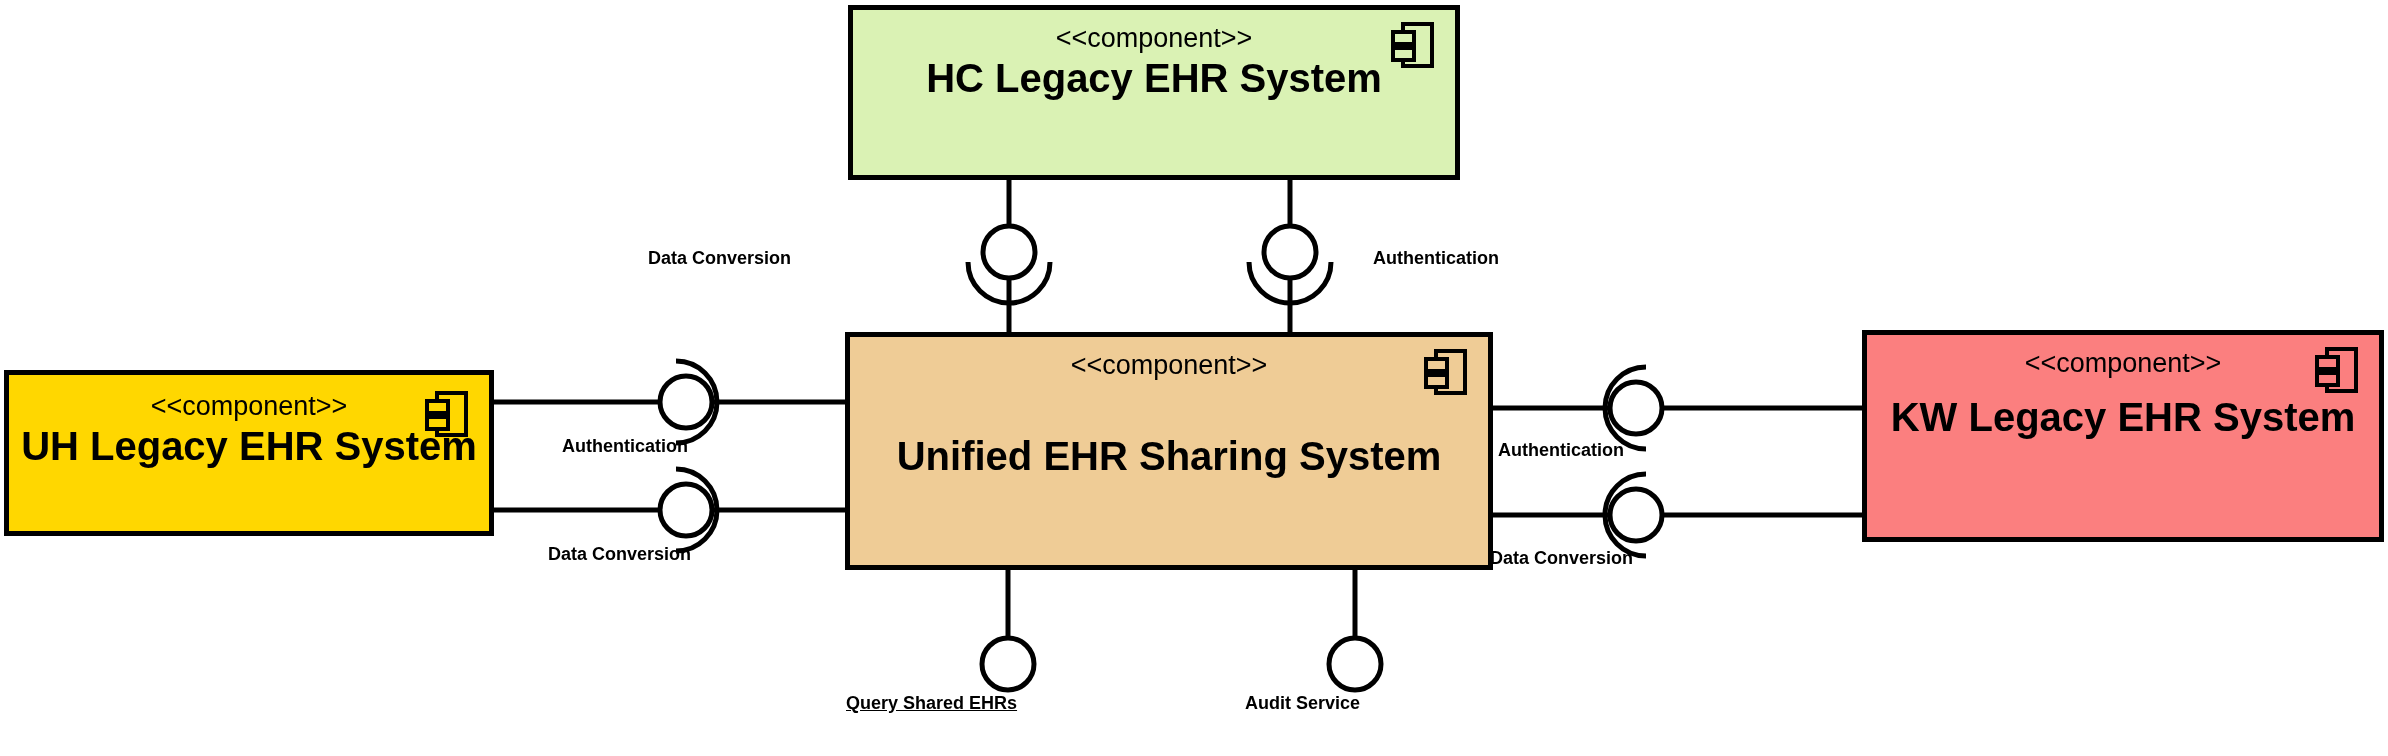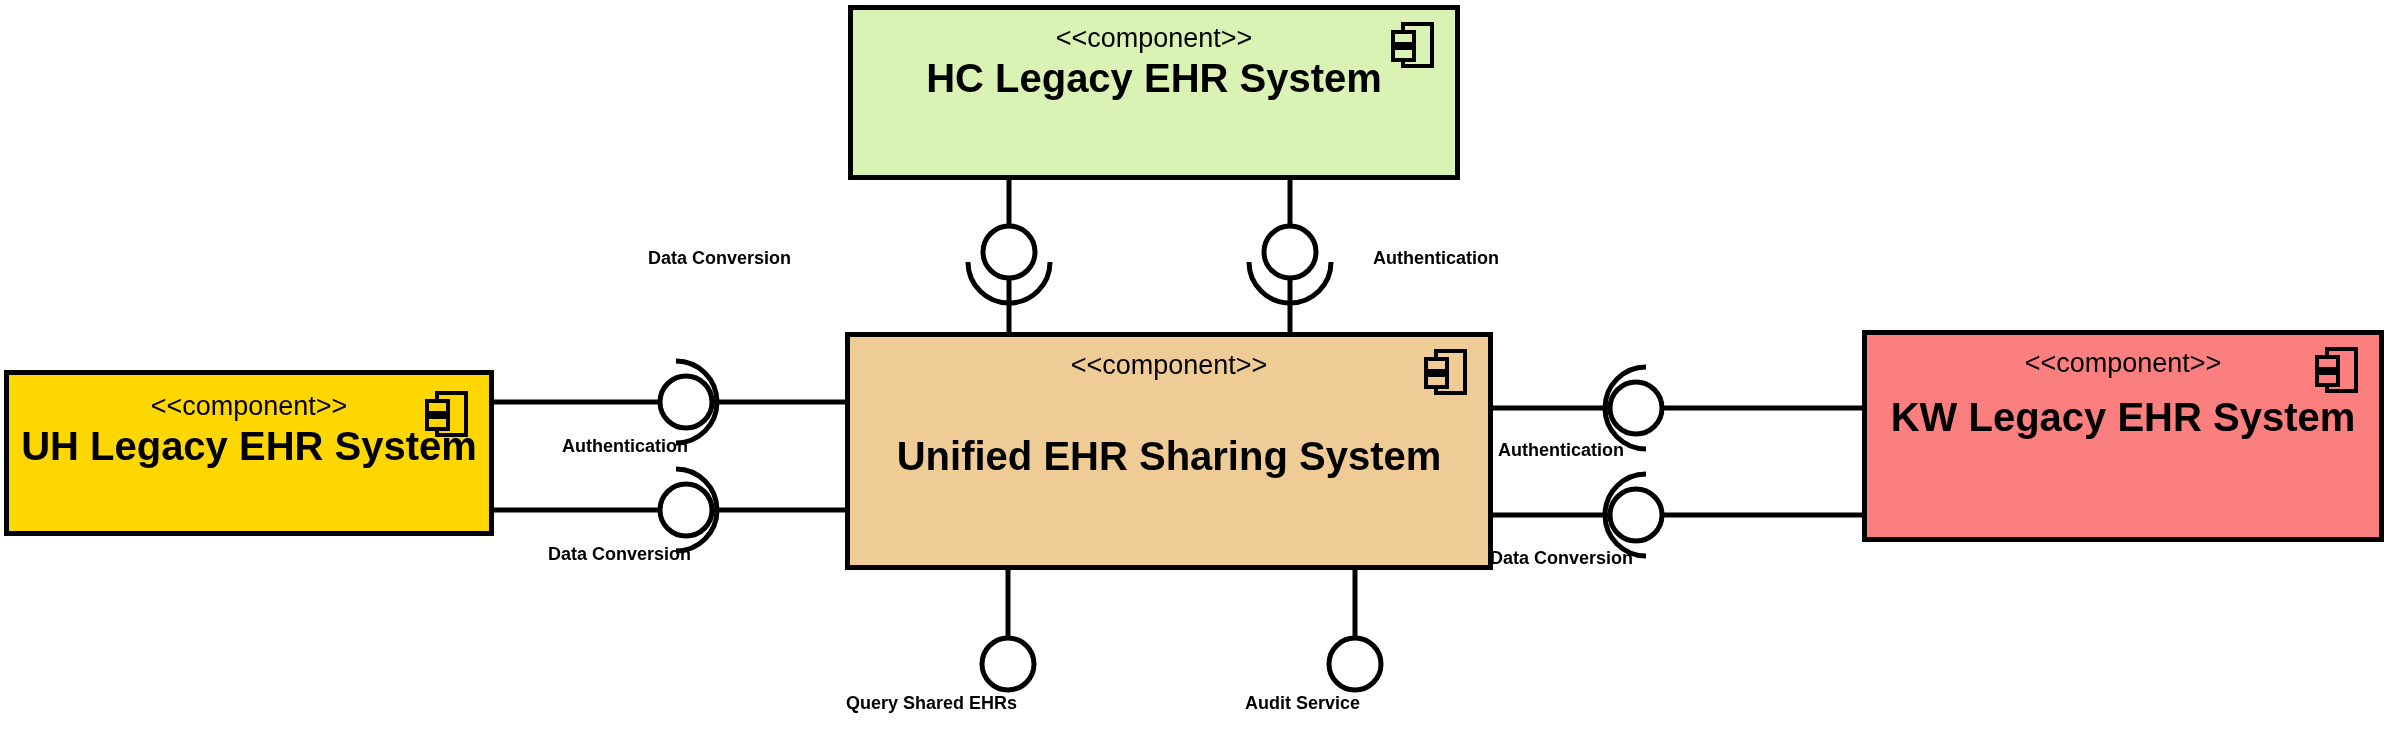--- a/index.html
+++ b/index.html
@@ -178,17 +178,17 @@
   <div class="edge-label" style="left:1373px; top:249px;">Authentication</div>
 
   <div class="edge-label" style="left:562px; top:437px;">Authentication</div>
 
   <div class="edge-label" style="left:548px; top:545px;">Data Conversion</div>
 
   <div class="edge-label" style="left:1498px; top:441px;">Authentication</div>
 
   <div class="edge-label" style="left:1490px; top:549px;">Data Conversion</div>
 
-  <div class="edge-label" style="left:846px; top:694px;">Query Shared EHRs</div>
+  <div class="edge-label" style="left:846px; top:694px;text-decoration:underline;">Query Shared EHRs</div>
 
   <div class="edge-label" style="left:1245px; top:694px;">Audit Service</div>
 
 </div>
 
 </body></html>

